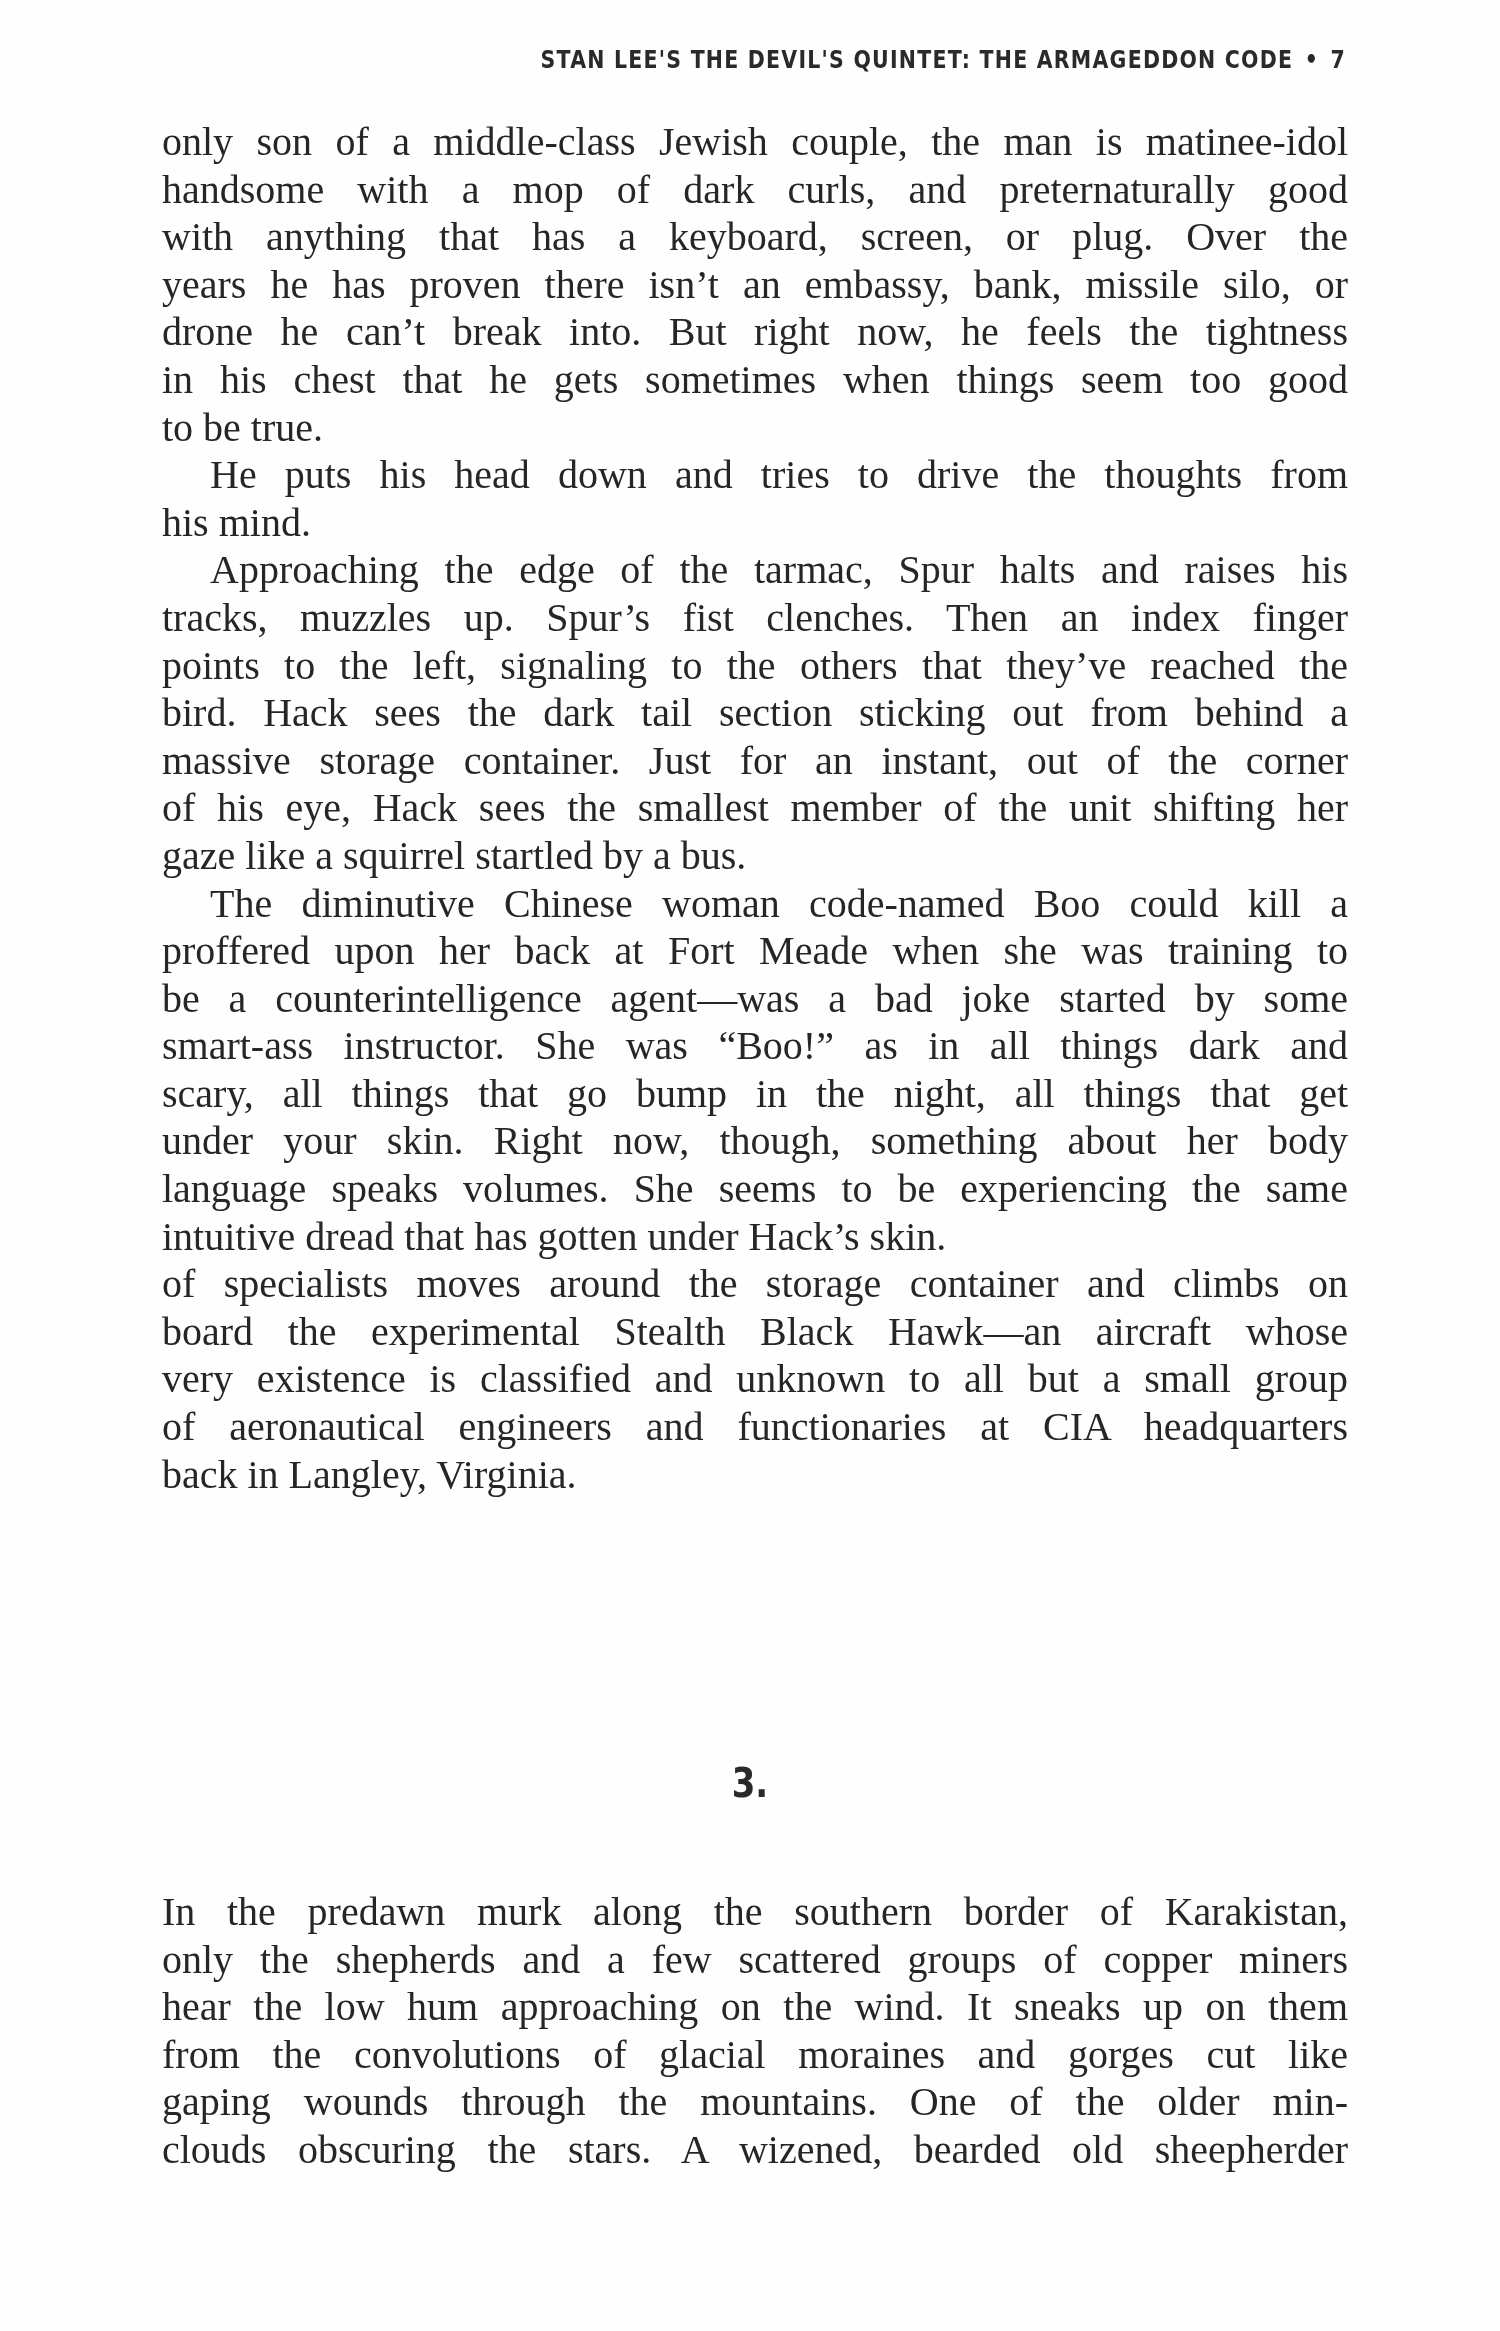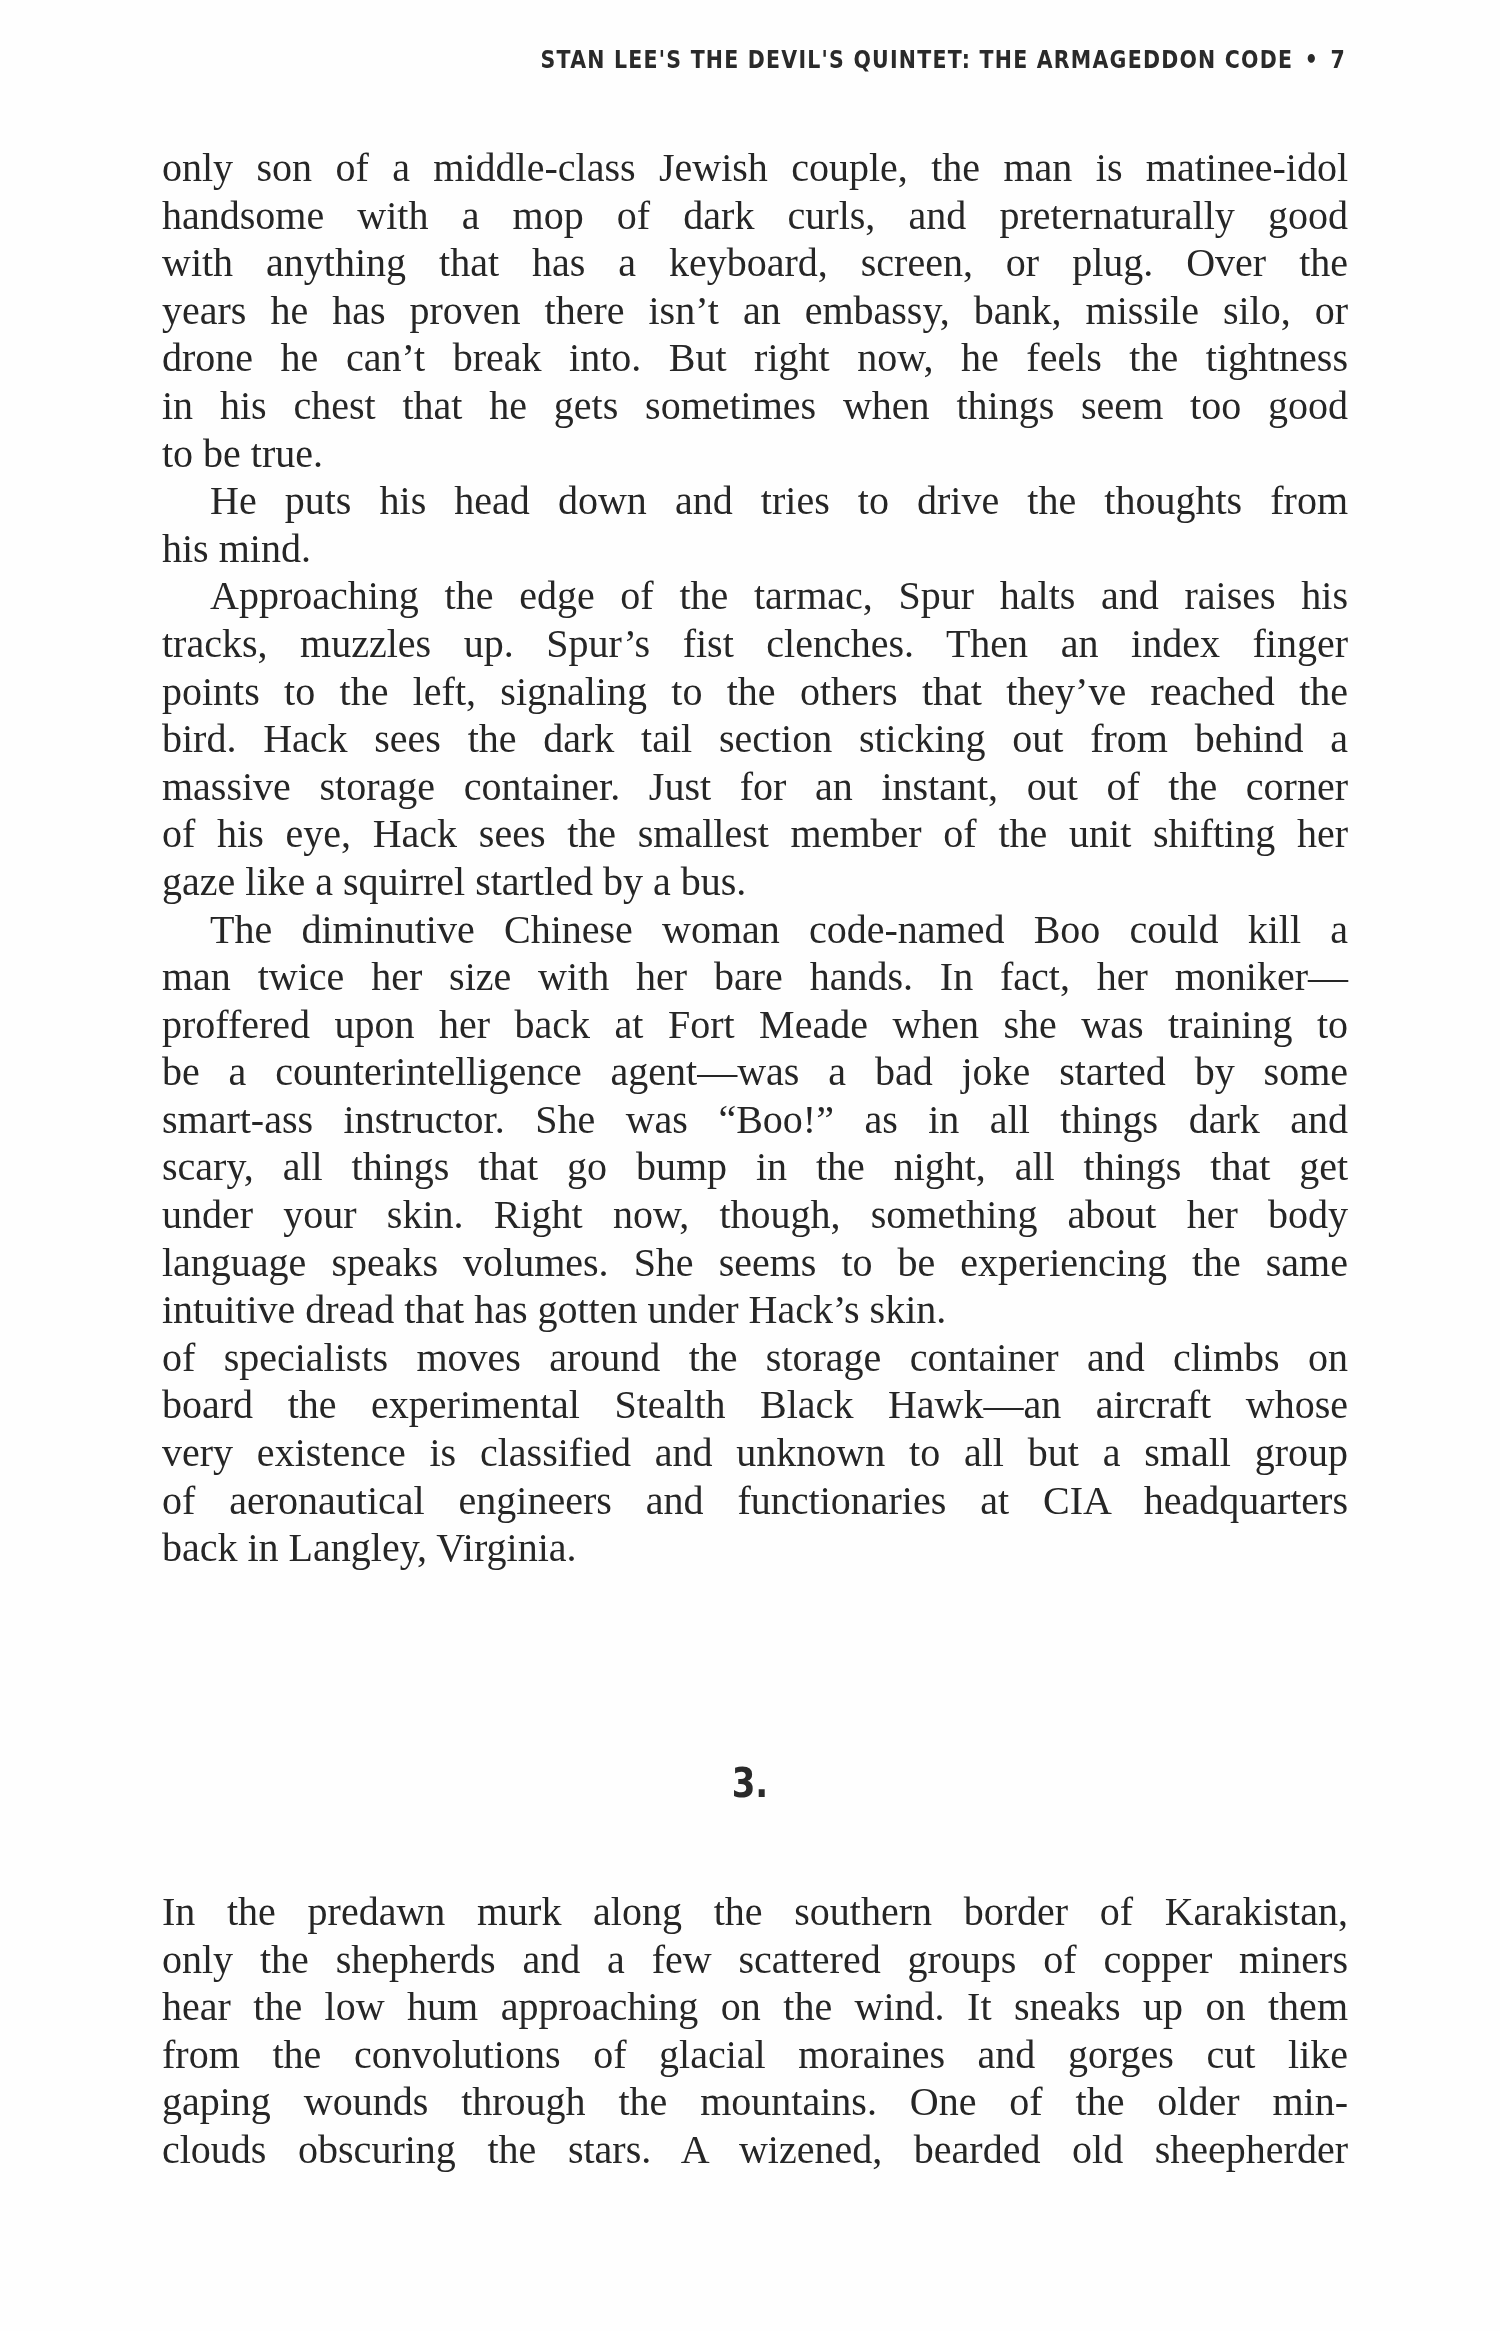--- a/index.html
+++ b/index.html
@@ -29,21 +29,21 @@
       transform-origin: right center;
       white-space: nowrap;
     }
     .running-head .sep {
       display: inline-block;
       margin: 0 14px;
     }
     .body-text {
       position: absolute;
       left: 162px;
-      top: 144px;
+      top: 118px;
       width: 1186px;
       font-family: "Liberation Serif", serif;
       font-size: 40px;
       color: #262626;
     }
     .line {
       display: block;
       height: 47.6px;
       line-height: 47.6px;
       white-space: nowrap;
@@ -91,21 +91,20 @@
   <span class="line indent">He puts his head down and tries to drive the thoughts from</span>
   <span class="line last">his mind.</span>
   <span class="line indent">Approaching the edge of the tarmac, Spur halts and raises his</span>
   <span class="line">tracks, muzzles up. Spur’s fist clenches. Then an index finger</span>
   <span class="line">points to the left, signaling to the others that they’ve reached the</span>
   <span class="line">bird. Hack sees the dark tail section sticking out from behind a</span>
   <span class="line">massive storage container. Just for an instant, out of the corner</span>
   <span class="line">of his eye, Hack sees the smallest member of the unit shifting her</span>
   <span class="line last">gaze like a squirrel startled by a bus.</span>
   <span class="line indent">The diminutive Chinese woman code-named Boo could kill a</span>
-  <span class="line">man twice her size with her bare hands. In fact, her moniker—</span>
   <span class="line">proffered upon her back at Fort Meade when she was training to</span>
   <span class="line">be a counterintelligence agent—was a bad joke started by some</span>
   <span class="line">smart-ass instructor. She was “Boo!” as in all things dark and</span>
   <span class="line">scary, all things that go bump in the night, all things that get</span>
   <span class="line">under your skin. Right now, though, something about her body</span>
   <span class="line">language speaks volumes. She seems to be experiencing the same</span>
   <span class="line last">intuitive dread that has gotten under Hack’s skin.</span>
   <span class="line">of specialists moves around the storage container and climbs on</span>
   <span class="line">board the experimental Stealth Black Hawk—an aircraft whose</span>
   <span class="line">very existence is classified and unknown to all but a small group</span>

